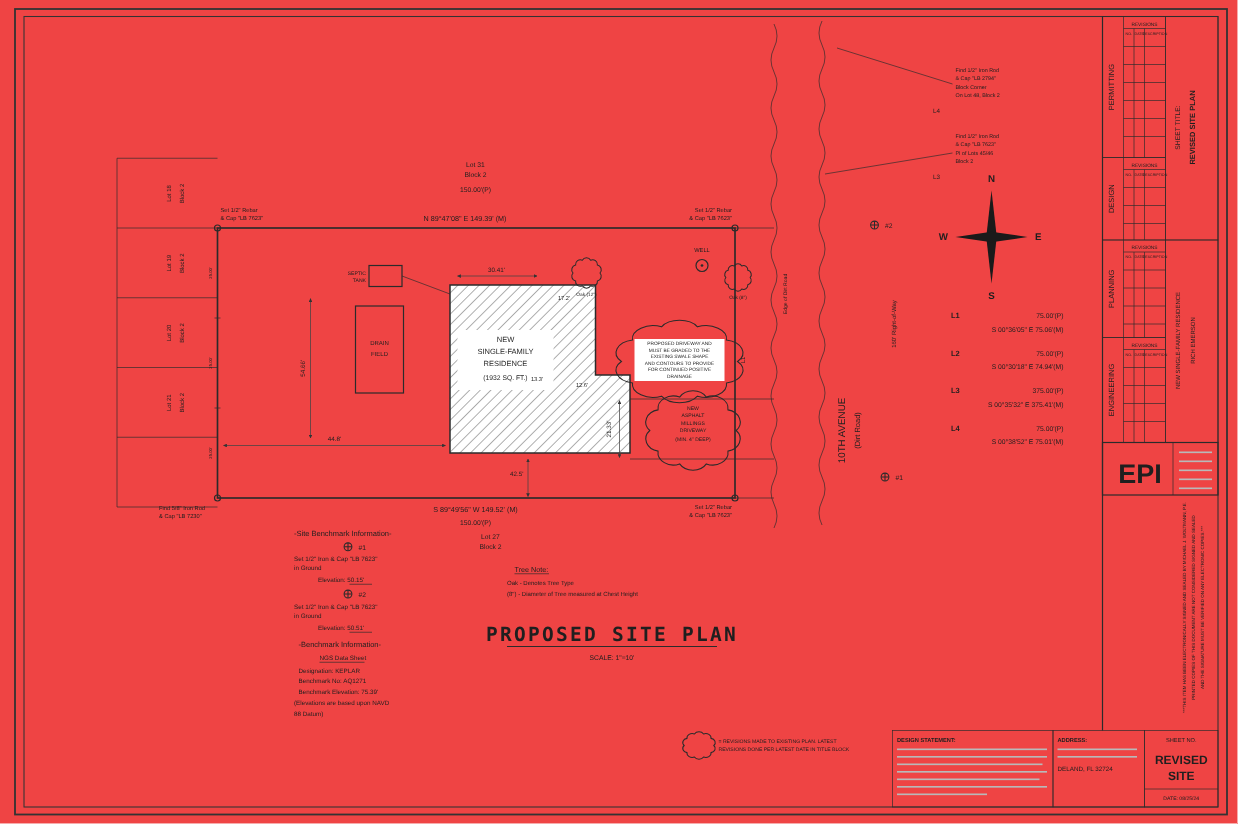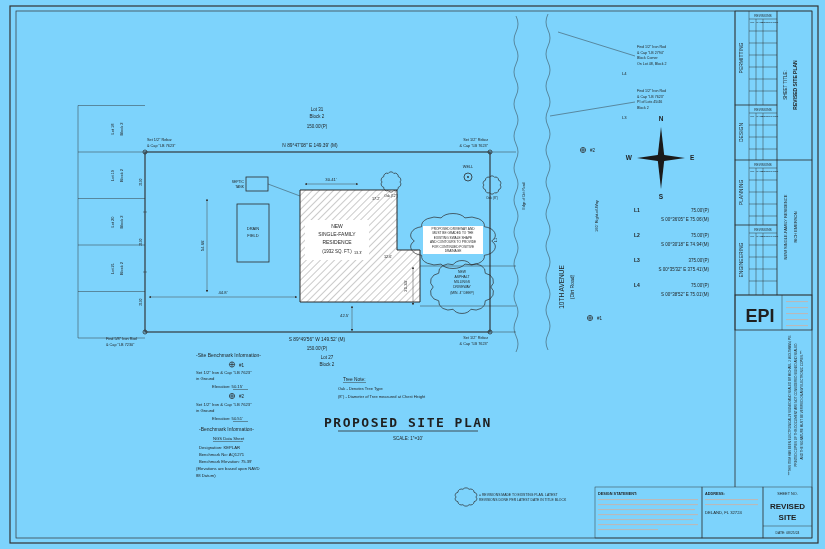--- a/index.html
+++ b/index.html
@@ -1,16 +1,16 @@
 <!DOCTYPE html>
 <html><head>
 <meta charset="utf-8">
 <style>
   html,body{margin:0;padding:0;background:#fdfdfd;}
-  .sheet{position:relative;width:825px;height:549px;background:#7dd3fc;overflow:hidden;font-family:"Liberation Sans",sans-serif;}
+  .sheet{position:relative;width:825px;height:549px;background:#ef4444;overflow:hidden;font-family:"Liberation Sans",sans-serif;}
   svg{display:block;position:absolute;inset:0;}
   svg text{fill:#1f1f1f;font-family:"Liberation Sans",sans-serif;}
   .f24{font-size:2.4px}.f28{font-size:2.8px}.f3{font-size:3px}.f32{font-size:3.2px}
   .f34{font-size:3.4px}.f36{font-size:3.6px}.f38{font-size:3.8px}.f4{font-size:4px}
   .f42{font-size:4.2px}.f45{font-size:4.5px}.f48{font-size:4.8px}.f5{font-size:5px}.f65{font-size:6.5px}.f8{font-size:8px}
   .f13{font-size:13px}
   .mid{text-anchor:middle}.end{text-anchor:end}.b{font-weight:bold}
   .cad{font-family:"DejaVu Sans Mono",monospace;letter-spacing:1.5px}
   .ln{stroke:#2b2b2b;stroke-width:0.8;fill:none}
   .med{stroke:#2b2b2b;stroke-width:1.1;fill:none}

